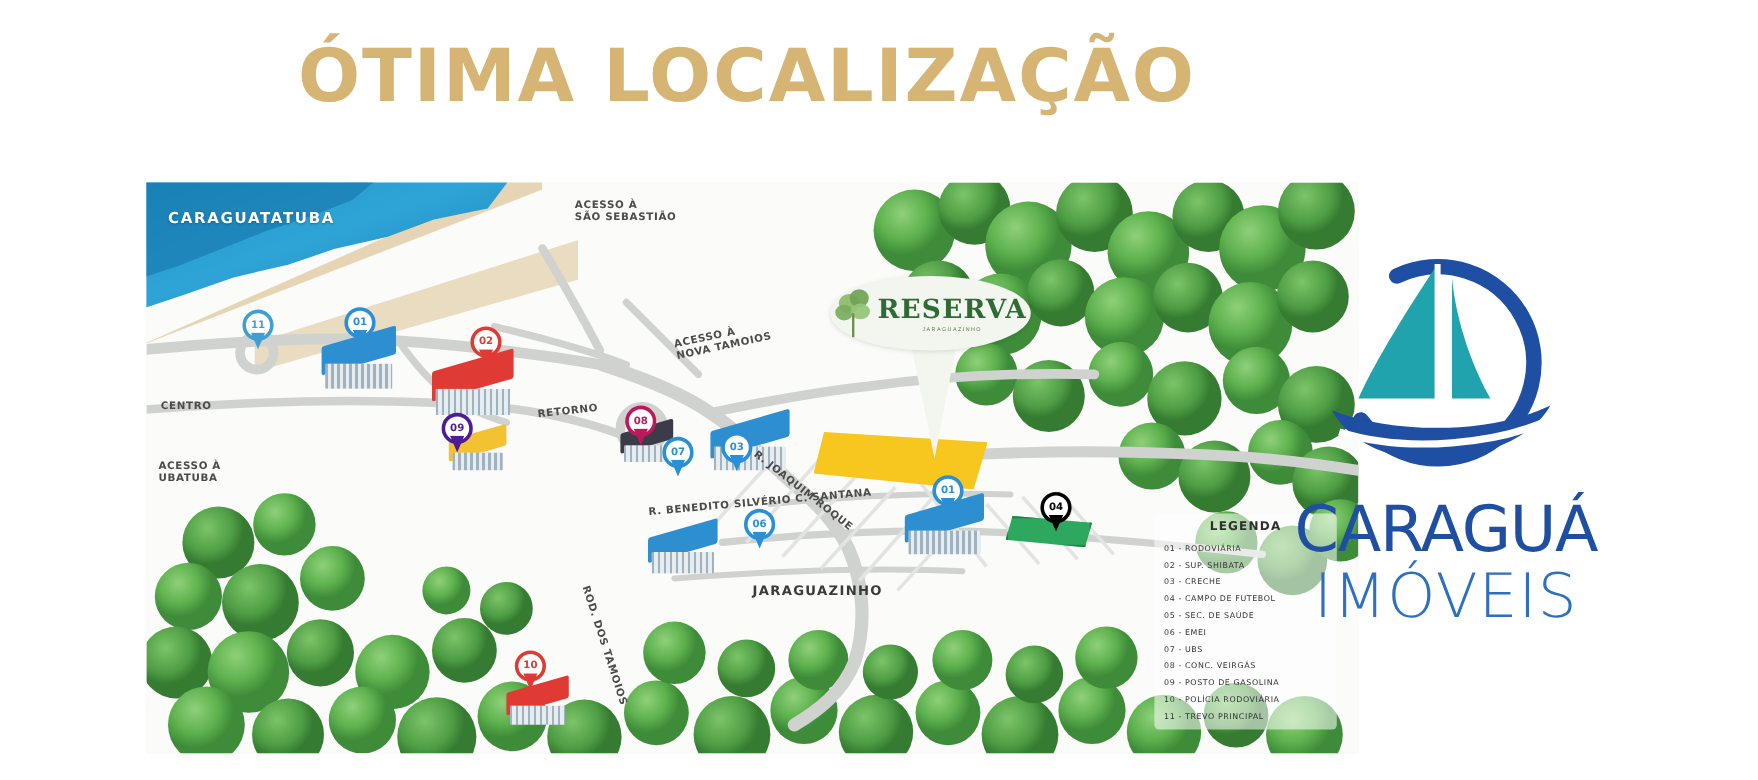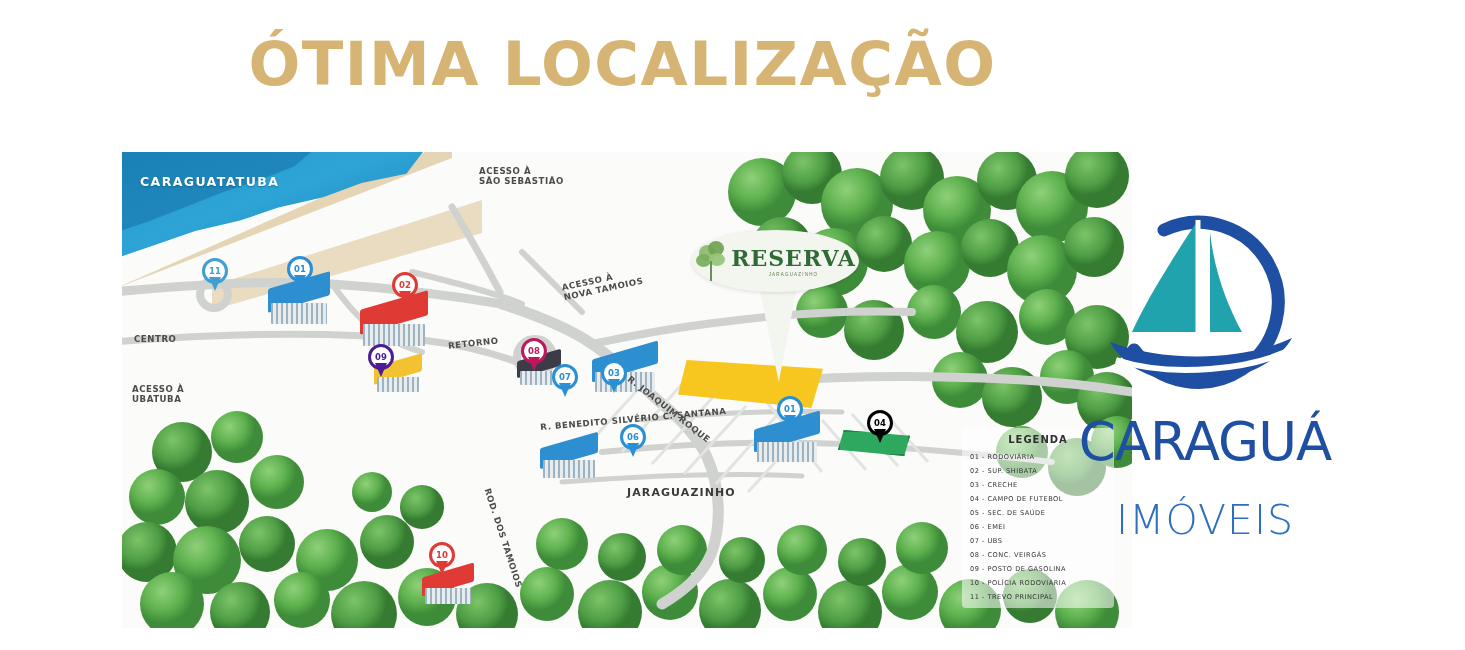--- a/index.html
+++ b/index.html
@@ -126,22 +126,22 @@
   }
   
   .brand{position:absolute;left:1040px;top:210px;width:330px;height:290px;}
   .brand-name{
     position:absolute;left:0;top:206px;width:330px;text-align:center;
     font-size:53px;font-weight:normal;color:#1f4fa3;letter-spacing:-1px;
     font-family:"DejaVu Sans", sans-serif;line-height:52px;
   }
   .brand-sub{
     position:absolute;left:0;top:258px;width:330px;text-align:center;
-    font-size:41px;color:#2f6fc0;letter-spacing:1px;
-    font-family:"DejaVu Sans", sans-serif;font-weight:300;margin-top:28px;
+    font-size:51px;color:#2f6fc0;letter-spacing:1px;
+    font-family:"DejaVu Sans", sans-serif;font-weight:300;
   }
 </style>
 </head>
 <body>
 
 <div class="page-title">ÓTIMA LOCALIZAÇÃO</div>
 
 <div class="map-frame">
 
   <div class="land"></div>

